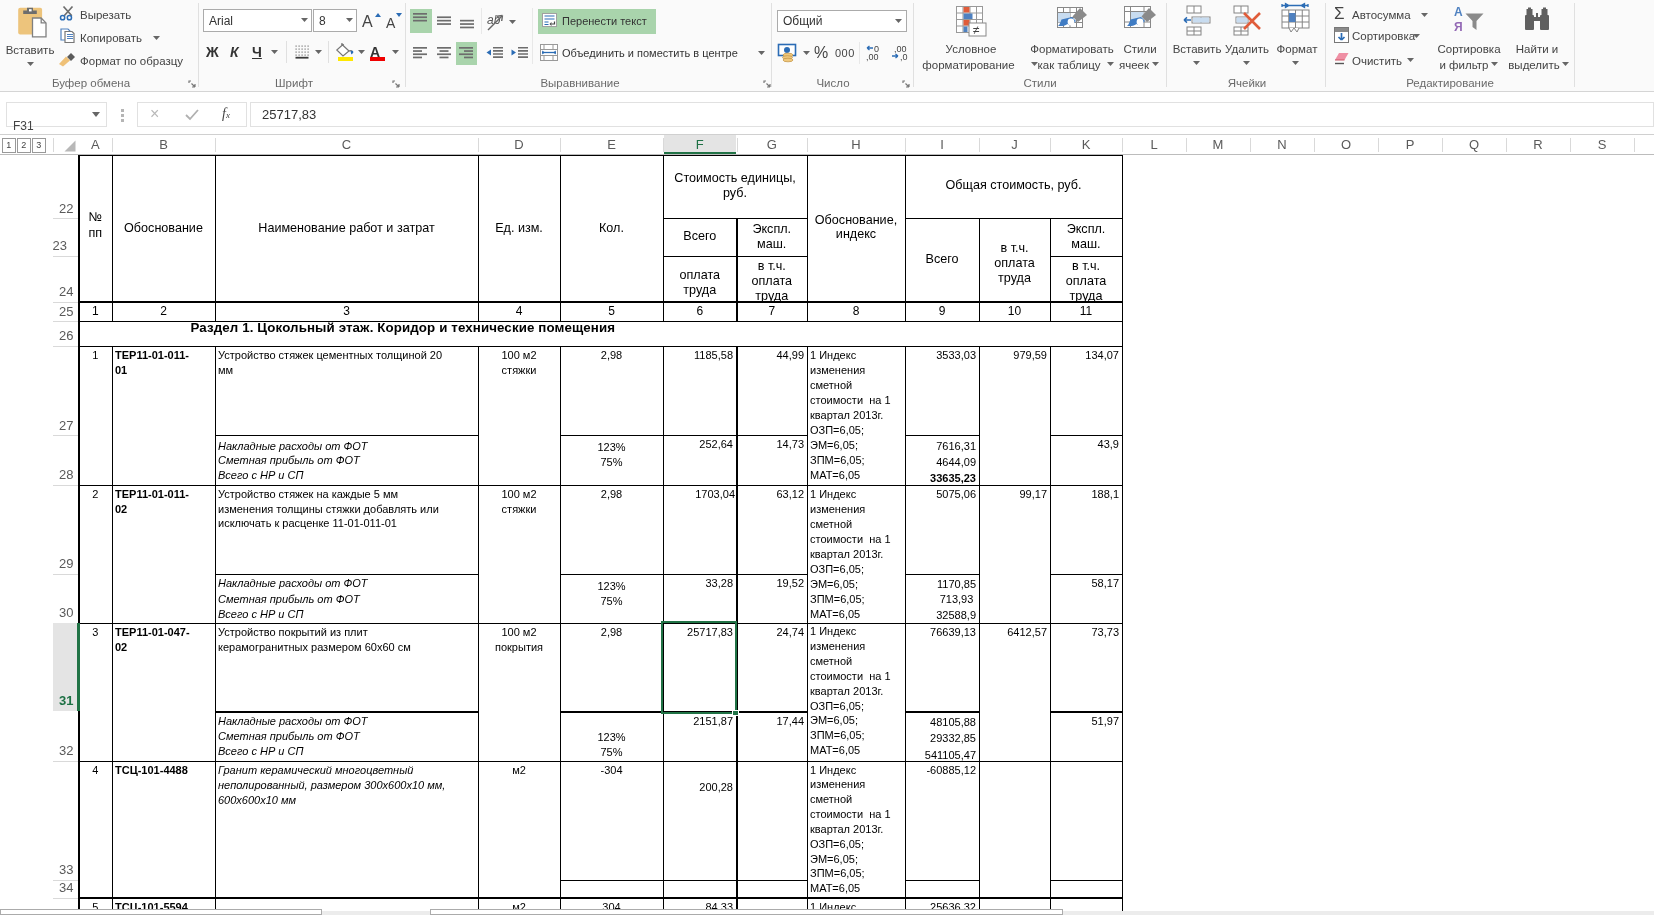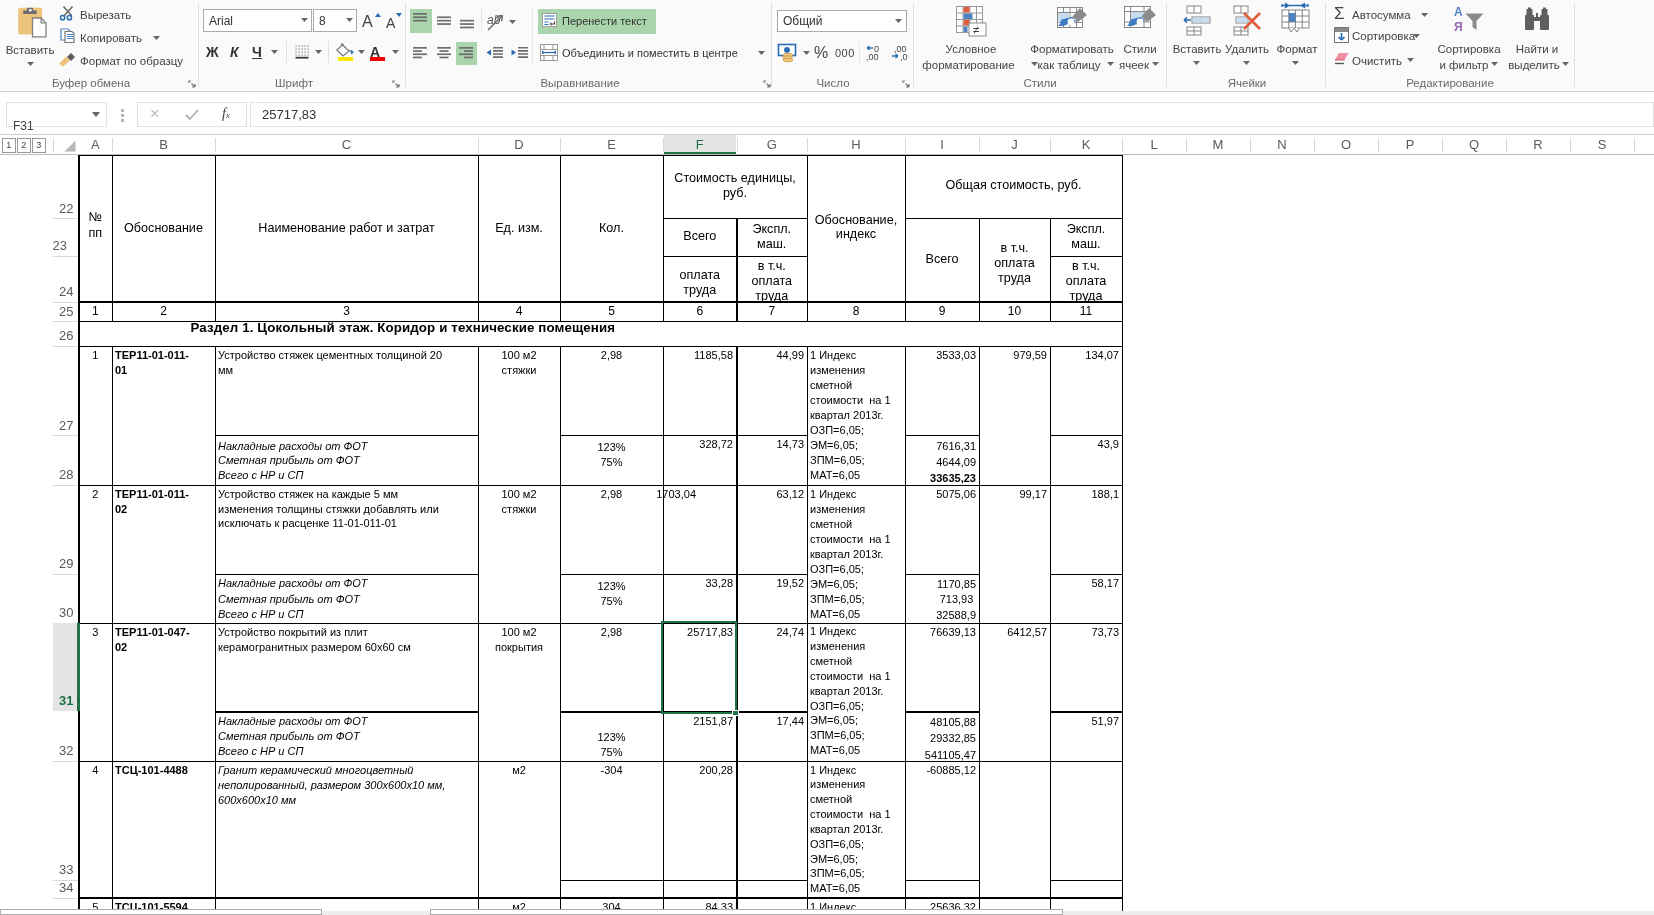--- a/index.html
+++ b/index.html
@@ -575,31 +575,31 @@
 <div style="top:348.3px;font-size:11px;line-height:14.6px;color:#000;white-space:pre;left:478px;width:82px;text-align:center;">100 м2<br>стяжки</div>
 <div style="top:348.3px;font-size:11px;line-height:14.6px;color:#000;white-space:pre;left:560px;width:103px;text-align:center;">2,98</div>
 <div style="top:348.3px;font-size:11px;line-height:14.6px;color:#000;white-space:pre;right:921px;text-align:right;">1185,58</div>
 <div style="top:348.3px;font-size:11px;line-height:14.6px;color:#000;white-space:pre;right:850px;text-align:right;">44,99</div>
 <div style="top:348.4px;font-size:11px;line-height:14.9px;color:#000;white-space:pre;left:810px;">1 Индекс<br>изменения<br>сметной<br>стоимости  на 1<br>квартал 2013г.<br>ОЗП=6,05;<br>ЭМ=6,05;<br>ЗПМ=6,05;<br>МАТ=6,05</div>
 <div style="top:348.3px;font-size:11px;line-height:14.6px;color:#000;white-space:pre;right:678px;text-align:right;">3533,03</div>
 <div style="top:348.3px;font-size:11px;line-height:14.6px;color:#000;white-space:pre;right:607px;text-align:right;">979,59</div>
 <div style="top:348.3px;font-size:11px;line-height:14.6px;color:#000;white-space:pre;right:535px;text-align:right;">134,07</div>
 <div style="top:438.8px;font-size:11px;line-height:14.6px;color:#000;white-space:pre;left:218px;font-style:italic;">Накладные расходы от ФОТ<br>Сметная прибыль от ФОТ<br>Всего с НР и СП</div>
 <div style="top:440.4px;font-size:11px;line-height:14.8px;color:#000;white-space:pre;left:560px;width:103px;text-align:center;">123%<br>75%</div>
-<div style="top:437.1px;font-size:11px;line-height:14.6px;color:#000;white-space:pre;right:921px;text-align:right;">328,72</div>
+<div style="top:437.1px;font-size:11px;line-height:14.6px;color:#000;white-space:pre;right:921px;text-align:right;">252,64</div>
 <div style="top:437.1px;font-size:11px;line-height:14.6px;color:#000;white-space:pre;right:850px;text-align:right;">14,73</div>
 <div style="top:438.9px;font-size:11px;line-height:15.8px;color:#000;white-space:pre;right:678px;text-align:right;">7616,31<br>4644,09</div>
 <div style="right:678px;top:470.5px;font-size:11px;line-height:15.8px;text-align:right;font-weight:bold;white-space:pre">33635,23</div>
 <div style="top:436.9px;font-size:11px;line-height:14.6px;color:#000;white-space:pre;right:535px;text-align:right;">43,9</div>
 <div style="top:487.3px;font-size:11px;line-height:14.6px;color:#000;white-space:pre;left:78.5px;width:33.5px;text-align:center;">2</div>
 <div style="top:487.3px;font-size:11px;line-height:14.6px;color:#000;white-space:pre;left:115px;font-weight:bold;">ТЕР11-01-011-<br>02</div>
 <div style="top:487.3px;font-size:11px;line-height:14.6px;color:#000;white-space:pre;left:218px;">Устройство стяжек на каждые 5 мм<br>изменения толщины стяжки добавлять или<br>исключать к расценке 11-01-011-01</div>
 <div style="top:487.3px;font-size:11px;line-height:14.6px;color:#000;white-space:pre;left:478px;width:82px;text-align:center;">100 м2<br>стяжки</div>
 <div style="top:487.3px;font-size:11px;line-height:14.6px;color:#000;white-space:pre;left:560px;width:103px;text-align:center;">2,98</div>
-<div style="top:487.3px;font-size:11px;line-height:14.6px;color:#000;white-space:pre;right:958px;text-align:right;">1703,04</div>
+<div style="top:487.3px;font-size:11px;line-height:14.6px;color:#000;white-space:pre;right:919px;text-align:right;">1703,04</div>
 <div style="top:487.3px;font-size:11px;line-height:14.6px;color:#000;white-space:pre;right:850px;text-align:right;">63,12</div>
 <div style="top:486.6px;font-size:11px;line-height:15.1px;color:#000;white-space:pre;left:810px;">1 Индекс<br>изменения<br>сметной<br>стоимости  на 1<br>квартал 2013г.<br>ОЗП=6,05;<br>ЭМ=6,05;<br>ЗПМ=6,05;<br>МАТ=6,05</div>
 <div style="top:487.3px;font-size:11px;line-height:14.6px;color:#000;white-space:pre;right:678px;text-align:right;">5075,06</div>
 <div style="top:487.3px;font-size:11px;line-height:14.6px;color:#000;white-space:pre;right:607px;text-align:left;">99,17</div>
 <div style="top:487.3px;font-size:11px;line-height:14.6px;color:#000;white-space:pre;right:535px;text-align:right;">188,1</div>
 <div style="top:576.3px;font-size:11px;line-height:15.2px;color:#000;white-space:pre;left:218px;font-style:italic;">Накладные расходы от ФОТ<br>Сметная прибыль от ФОТ<br>Всего с НР и СП</div>
 <div style="top:578.5px;font-size:11px;line-height:15px;color:#000;white-space:pre;left:560px;width:103px;text-align:center;">123%<br>75%</div>
 <div style="top:576px;font-size:11px;line-height:14.6px;color:#000;white-space:pre;right:921px;text-align:right;">33,28</div>
 <div style="top:576px;font-size:11px;line-height:14.6px;color:#000;white-space:pre;right:850px;text-align:right;">19,52</div>
 <div style="top:576.7px;font-size:11px;line-height:15.8px;color:#000;white-space:pre;right:678px;text-align:center;">1170,85<br>713,93</div>
@@ -621,21 +621,21 @@
 <div style="top:714px;font-size:11px;line-height:14.6px;color:#000;white-space:pre;right:921px;text-align:right;">2151,87</div>
 <div style="top:714px;font-size:11px;line-height:14.6px;color:#000;white-space:pre;right:850px;text-align:right;">17,44</div>
 <div style="top:714.2px;font-size:11px;line-height:16.3px;color:#000;white-space:pre;right:678px;text-align:right;">48105,88<br>29332,85</div>
 <div style="right:678px;top:746.8000000000001px;font-size:11px;line-height:16.3px;text-align:right;white-space:pre">541105,47</div>
 <div style="top:714.1px;font-size:11px;line-height:14.6px;color:#000;white-space:pre;right:535px;text-align:right;">51,97</div>
 <div style="top:763.4px;font-size:11px;line-height:14.6px;color:#000;white-space:pre;left:78.5px;width:33.5px;text-align:center;">4</div>
 <div style="top:763.4px;font-size:11px;line-height:14.6px;color:#000;white-space:pre;left:115px;font-weight:bold;">ТСЦ-101-4488</div>
 <div style="top:763.4px;font-size:11px;line-height:14.6px;color:#000;white-space:pre;left:218px;font-style:italic;">Гранит керамический многоцветный<br>неполированный, размером 300х600х10 мм,<br>600х600х10 мм</div>
 <div style="top:763.4px;font-size:11px;line-height:14.6px;color:#000;white-space:pre;left:478px;width:82px;text-align:center;">м2</div>
 <div style="top:763.4px;font-size:11px;line-height:14.6px;color:#000;white-space:pre;left:560px;width:103px;text-align:center;">-304</div>
-<div style="top:763px;font-size:11px;line-height:14.6px;color:#000;white-space:pre;right:921px;text-align:center;">200,28</div>
+<div style="top:780px;font-size:11px;line-height:14.6px;color:#000;white-space:pre;right:921px;text-align:center;">200,28</div>
 <div style="top:762.5px;font-size:11px;line-height:14.85px;color:#000;white-space:pre;left:810px;">1 Индекс<br>изменения<br>сметной<br>стоимости  на 1<br>квартал 2013г.<br>ОЗП=6,05;<br>ЭМ=6,05;<br>ЗПМ=6,05;<br>МАТ=6,05</div>
 <div style="top:763.4px;font-size:11px;line-height:14.6px;color:#000;white-space:pre;right:678px;text-align:right;">-60885,12</div>
 <div style="top:900.4px;font-size:11px;line-height:14.6px;color:#000;white-space:pre;left:78.5px;width:33.5px;text-align:center;">5</div>
 <div style="top:900.4px;font-size:11px;line-height:14.6px;color:#000;white-space:pre;left:115px;font-weight:bold;">ТСЦ-101-5594</div>
 <div style="top:900.4px;font-size:11px;line-height:14.6px;color:#000;white-space:pre;left:218px;margin-top:32px;">Плитки керамогранитные размером</div>
 <div style="top:900.4px;font-size:11px;line-height:14.6px;color:#000;white-space:pre;left:478px;width:82px;text-align:center;">м2</div>
 <div style="top:900.4px;font-size:11px;line-height:14.6px;color:#000;white-space:pre;left:560px;width:103px;text-align:center;">304</div>
 <div style="top:900.4px;font-size:11px;line-height:14.6px;color:#000;white-space:pre;right:921px;text-align:right;">84,33</div>
 <div style="top:900.4px;font-size:11px;line-height:14.6px;color:#000;white-space:pre;left:810px;">1 Индекс</div>
 <div style="top:900.4px;font-size:11px;line-height:14.6px;color:#000;white-space:pre;right:678px;text-align:right;">25636,32</div>

